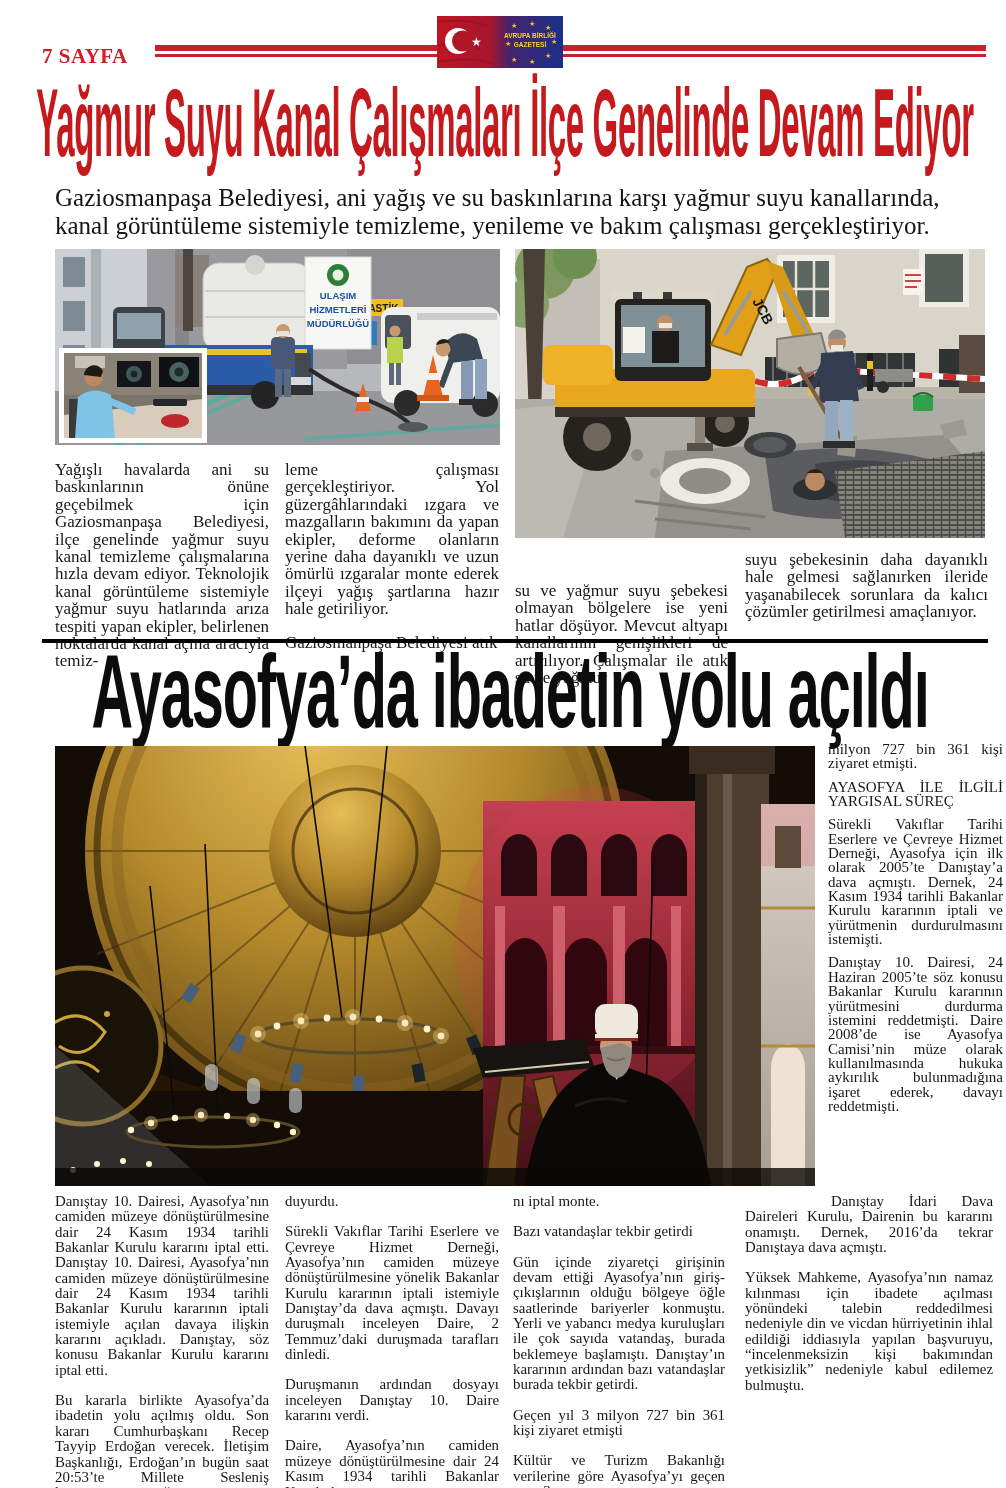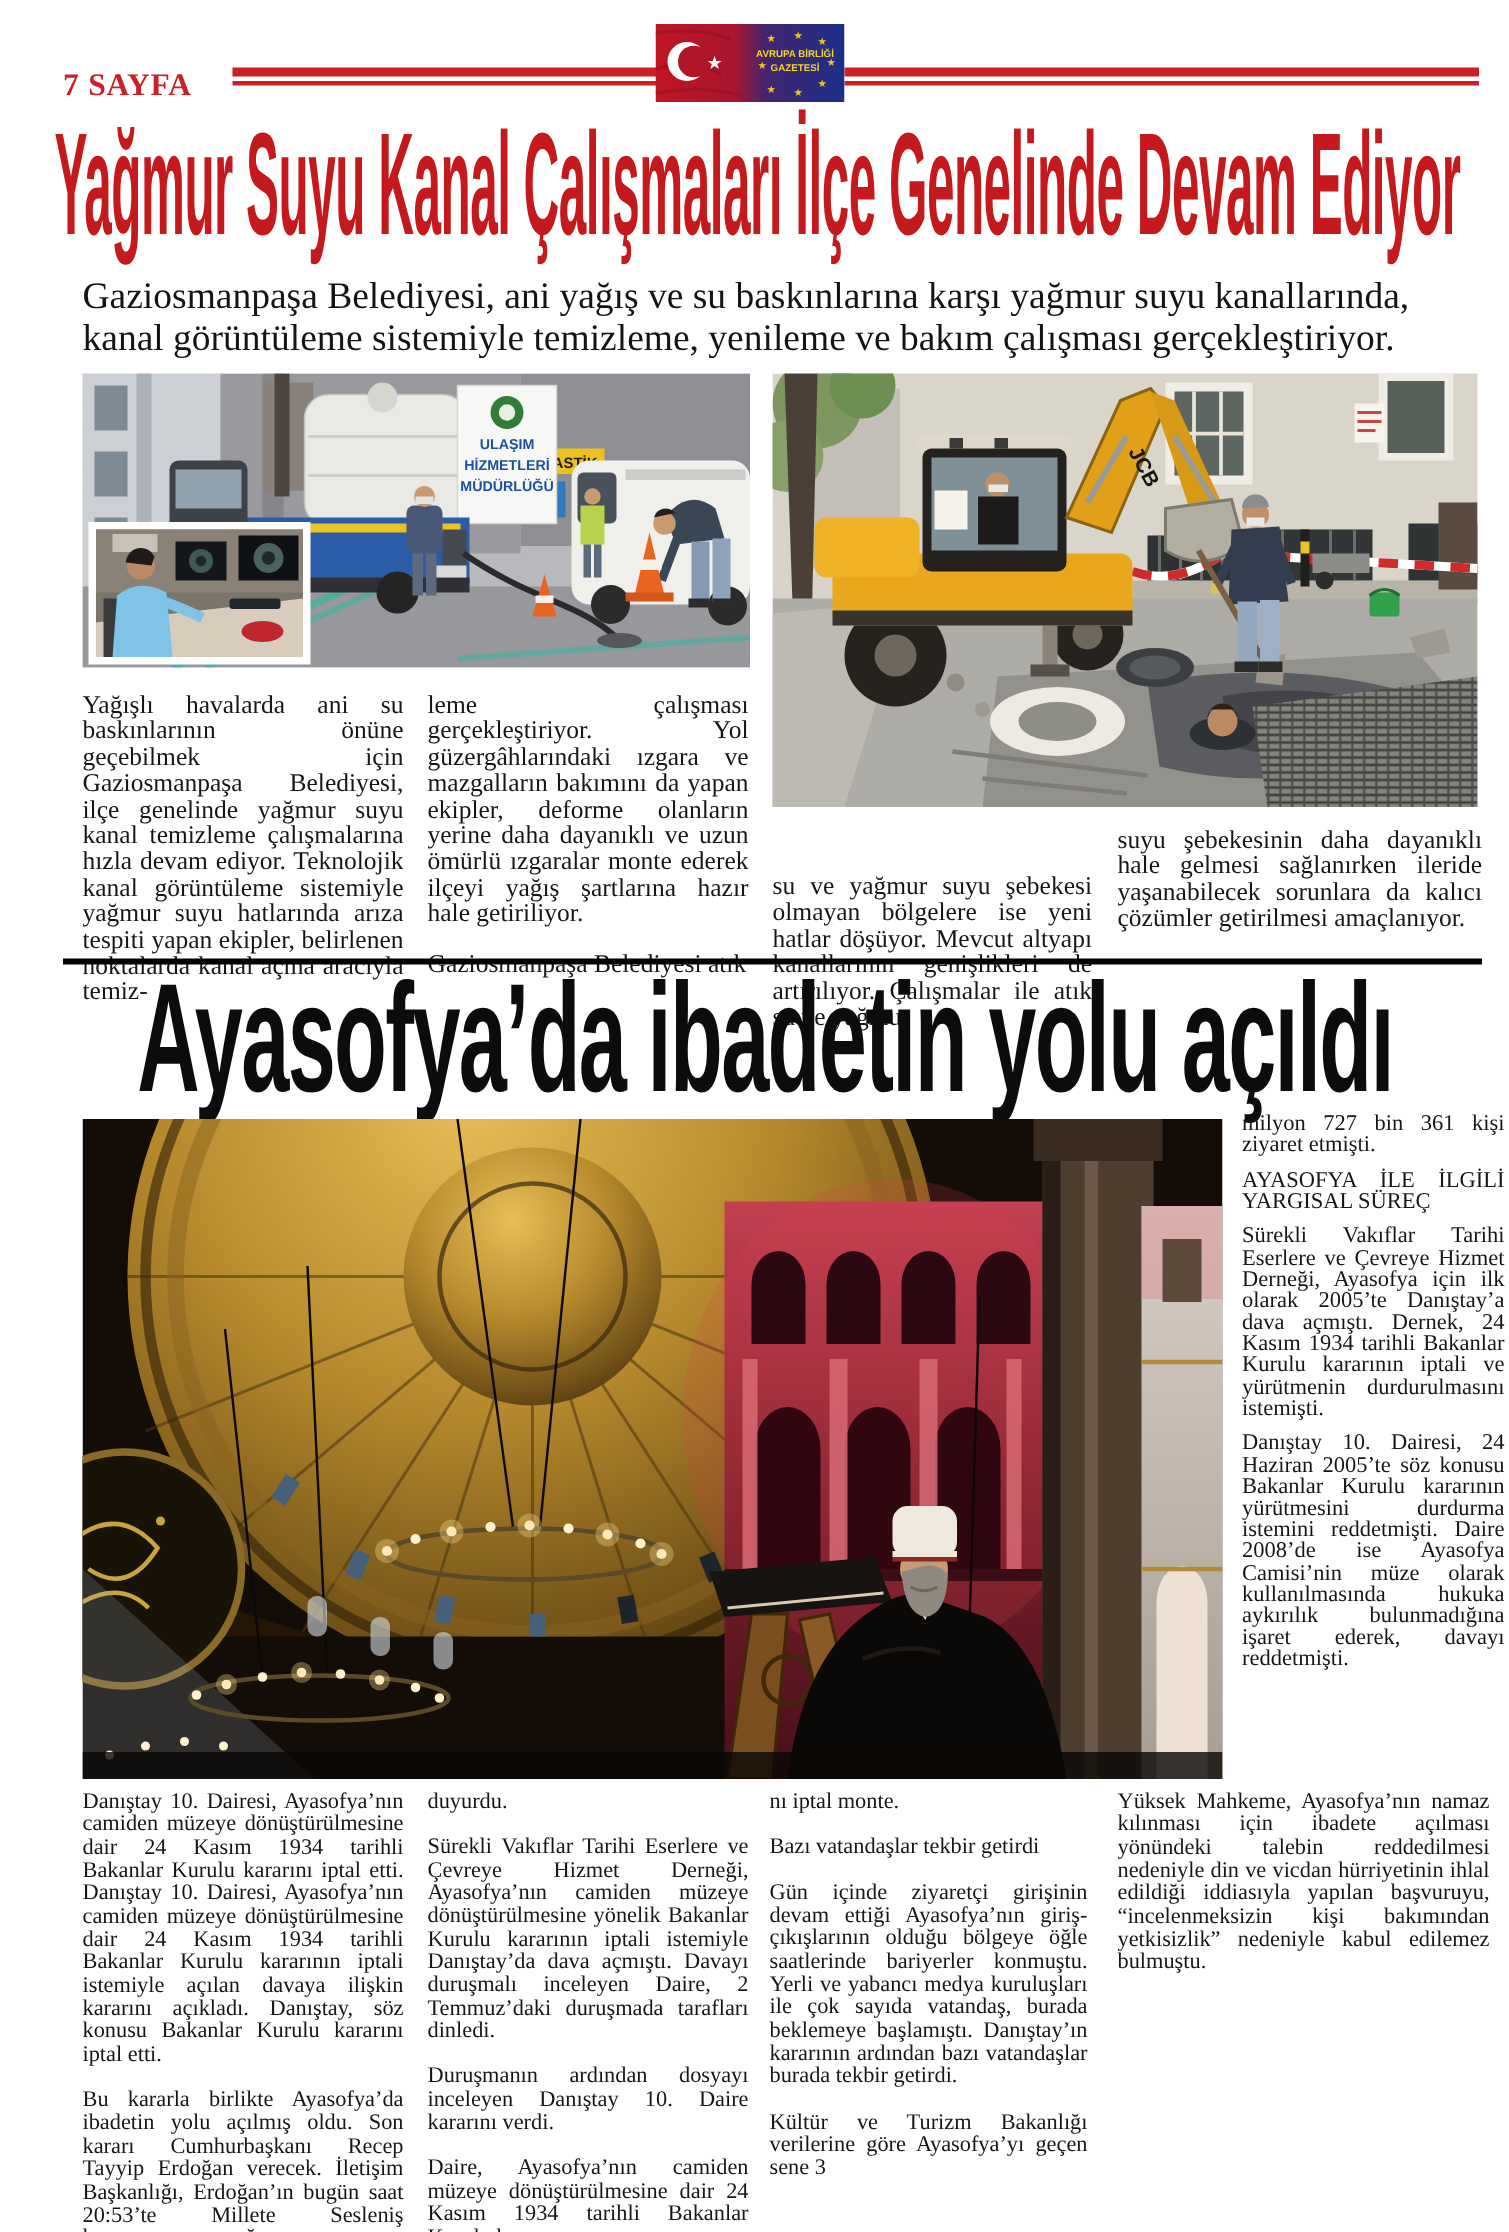--- a/index.html
+++ b/index.html
@@ -526,19 +526,21 @@
   <div class="bodycol a2" id="a2c2">
     <p>duyurdu.</p>
     <p>Sürekli Vakıflar Tarihi Eserlere ve Çevreye Hizmet Derneği, Ayasofya’nın camiden müzeye dönüştürülmesine yönelik Bakanlar Kurulu kararının iptali istemiyle Danıştay’da dava açmıştı. Davayı duruşmalı inceleyen Daire, 2 Temmuz’daki duruşmada tarafları dinledi.</p>
     <p>Duruşmanın ardından dosyayı inceleyen Danıştay 10. Daire kararını verdi.</p>
     <p>Daire, Ayasofya’nın camiden müzeye dönüştürülmesine dair 24 Kasım 1934 tarihli Bakanlar Kurulu kararı-</p>
   </div>
   <div class="bodycol a2" id="a2c3">
     <p>nı iptal monte.</p>
     <p>Bazı vatandaşlar tekbir getirdi</p>
     <p>Gün içinde ziyaretçi girişinin devam ettiği Ayasofya’nın giriş-çıkışlarının olduğu bölgeye öğle saatlerinde bariyerler konmuştu. Yerli ve yabancı medya kuruluşları ile çok sayıda vatandaş, burada beklemeye başlamıştı. Danıştay’ın kararının ardından bazı vatandaşlar burada tekbir getirdi.</p>
+    <p>Geçen yıl 3 milyon 727 bin 361 kişi ziyaret etmişti</p>
     <p>Kültür ve Turizm Bakanlığı verilerine göre Ayasofya’yı geçen sene 3</p>
   </div>
   <div class="bodycol a2" id="a2c4">
+    <p class="indented">Danıştay İdari Dava Daireleri Kurulu, Dairenin bu kararını onamıştı. Dernek, 2016’da tekrar Danıştaya dava açmıştı.</p>
     <p>Yüksek Mahkeme, Ayasofya’nın namaz kılınması için ibadete açılması yönündeki talebin reddedilmesi nedeniyle din ve vicdan hürriyetinin ihlal edildiği iddiasıyla yapılan başvuruyu, “incelenmeksizin kişi bakımından yetkisizlik” nedeniyle kabul edilemez bulmuştu.</p>
   </div>
 
 </div>
 
 </body></html>

